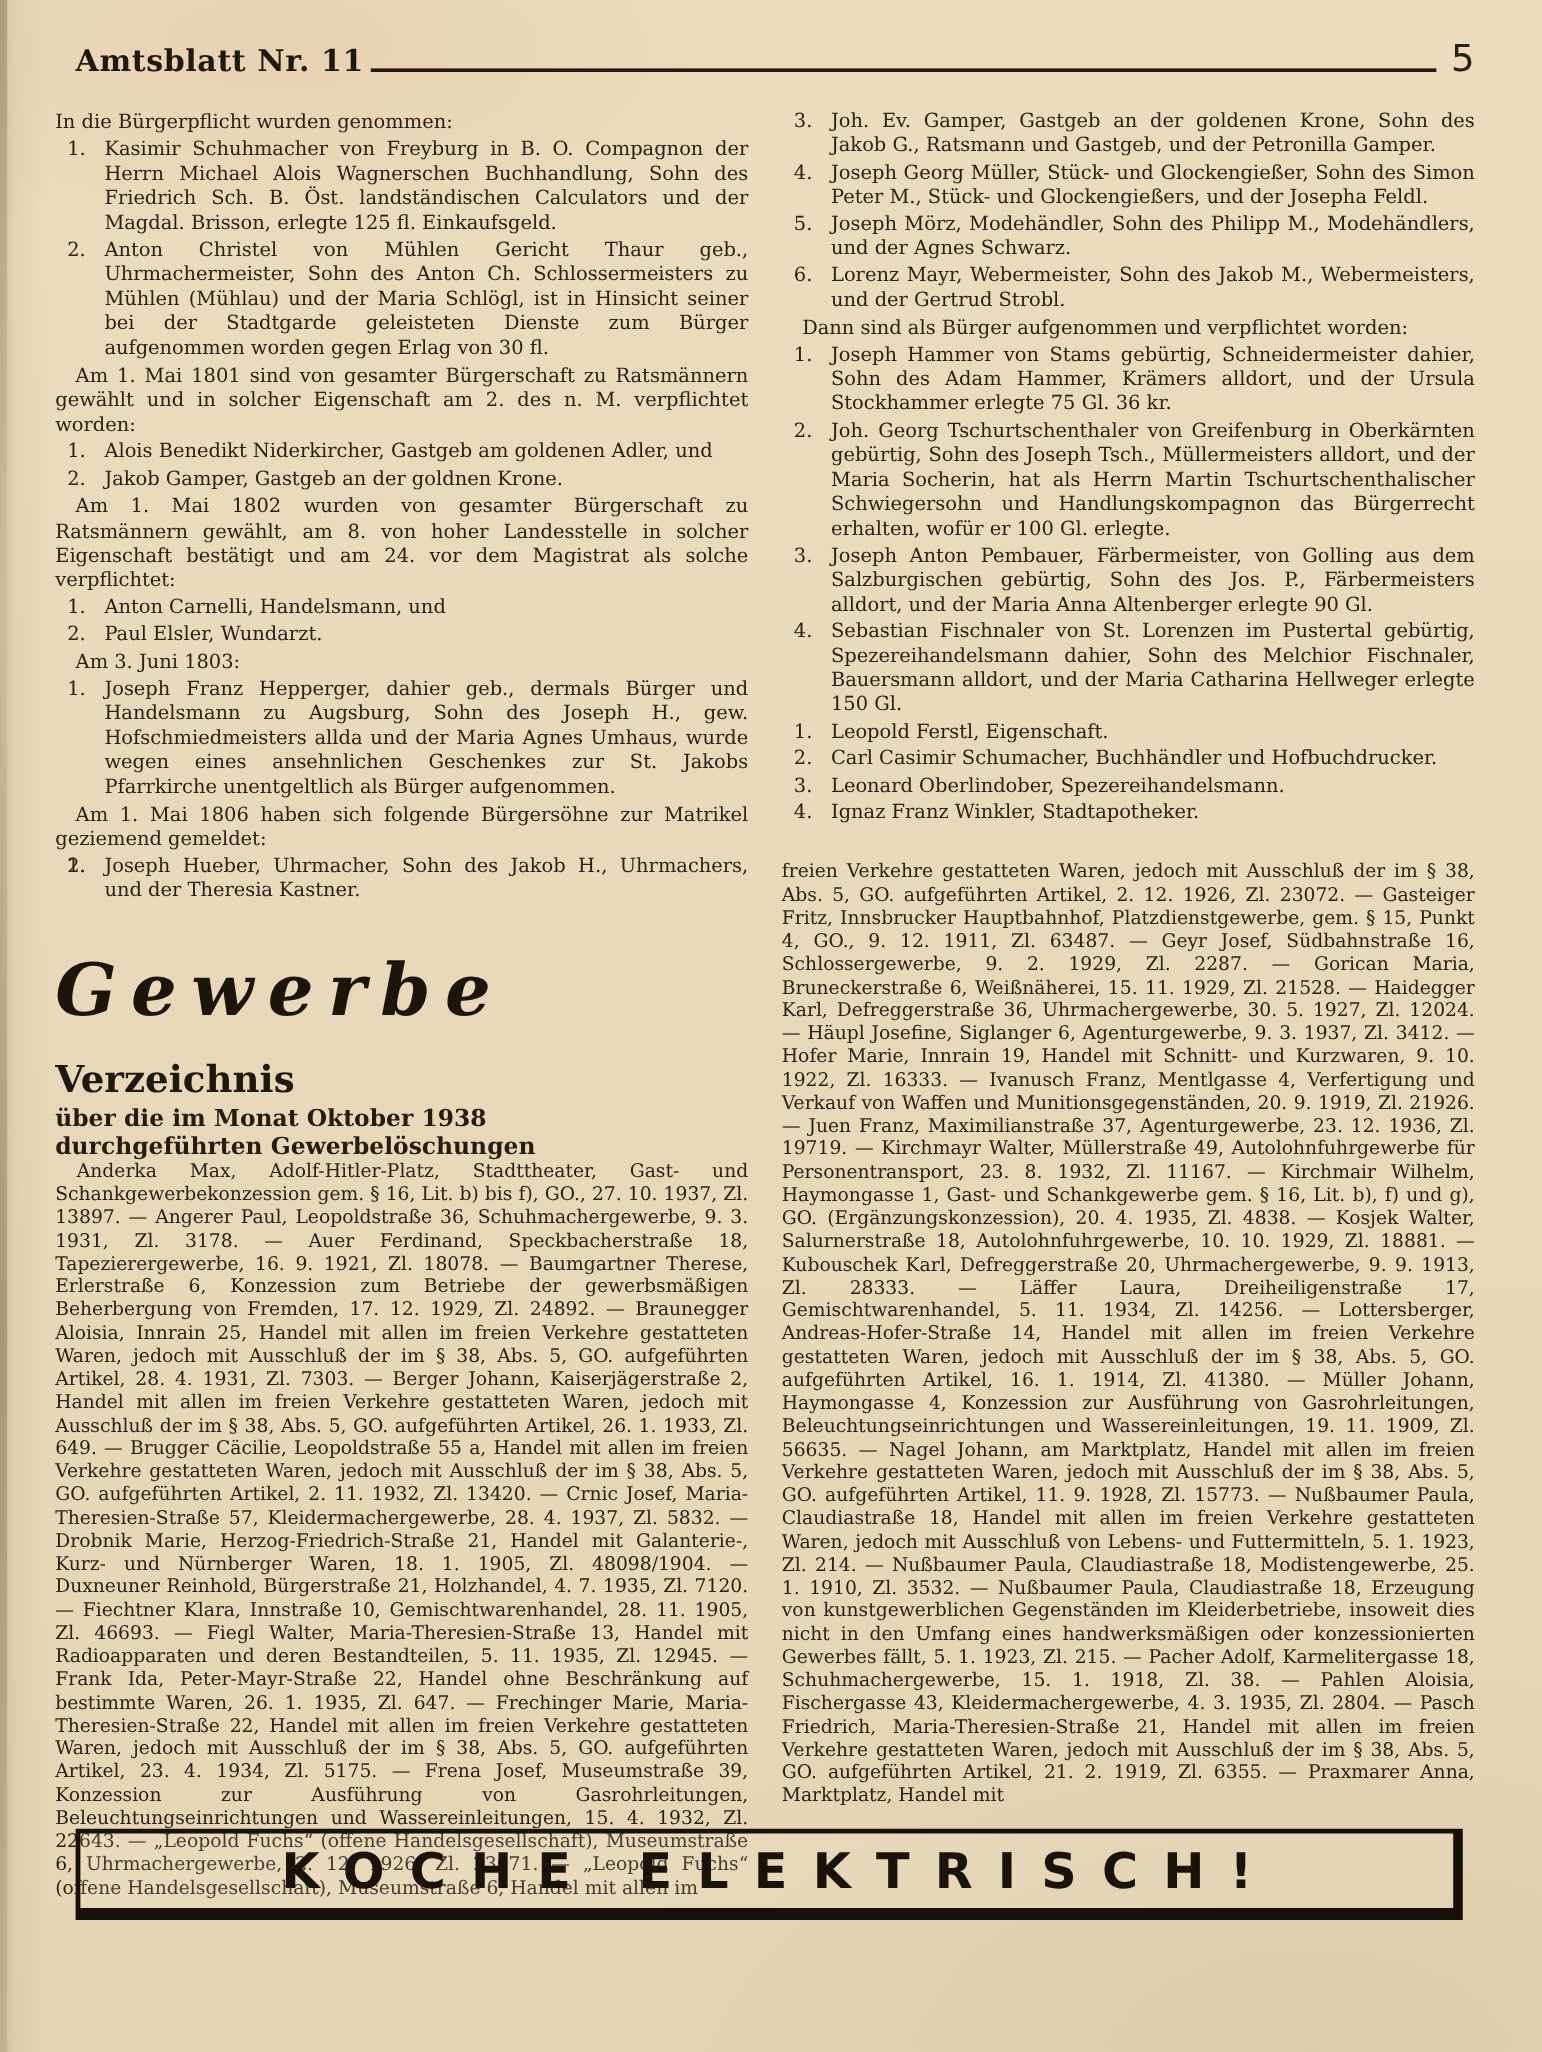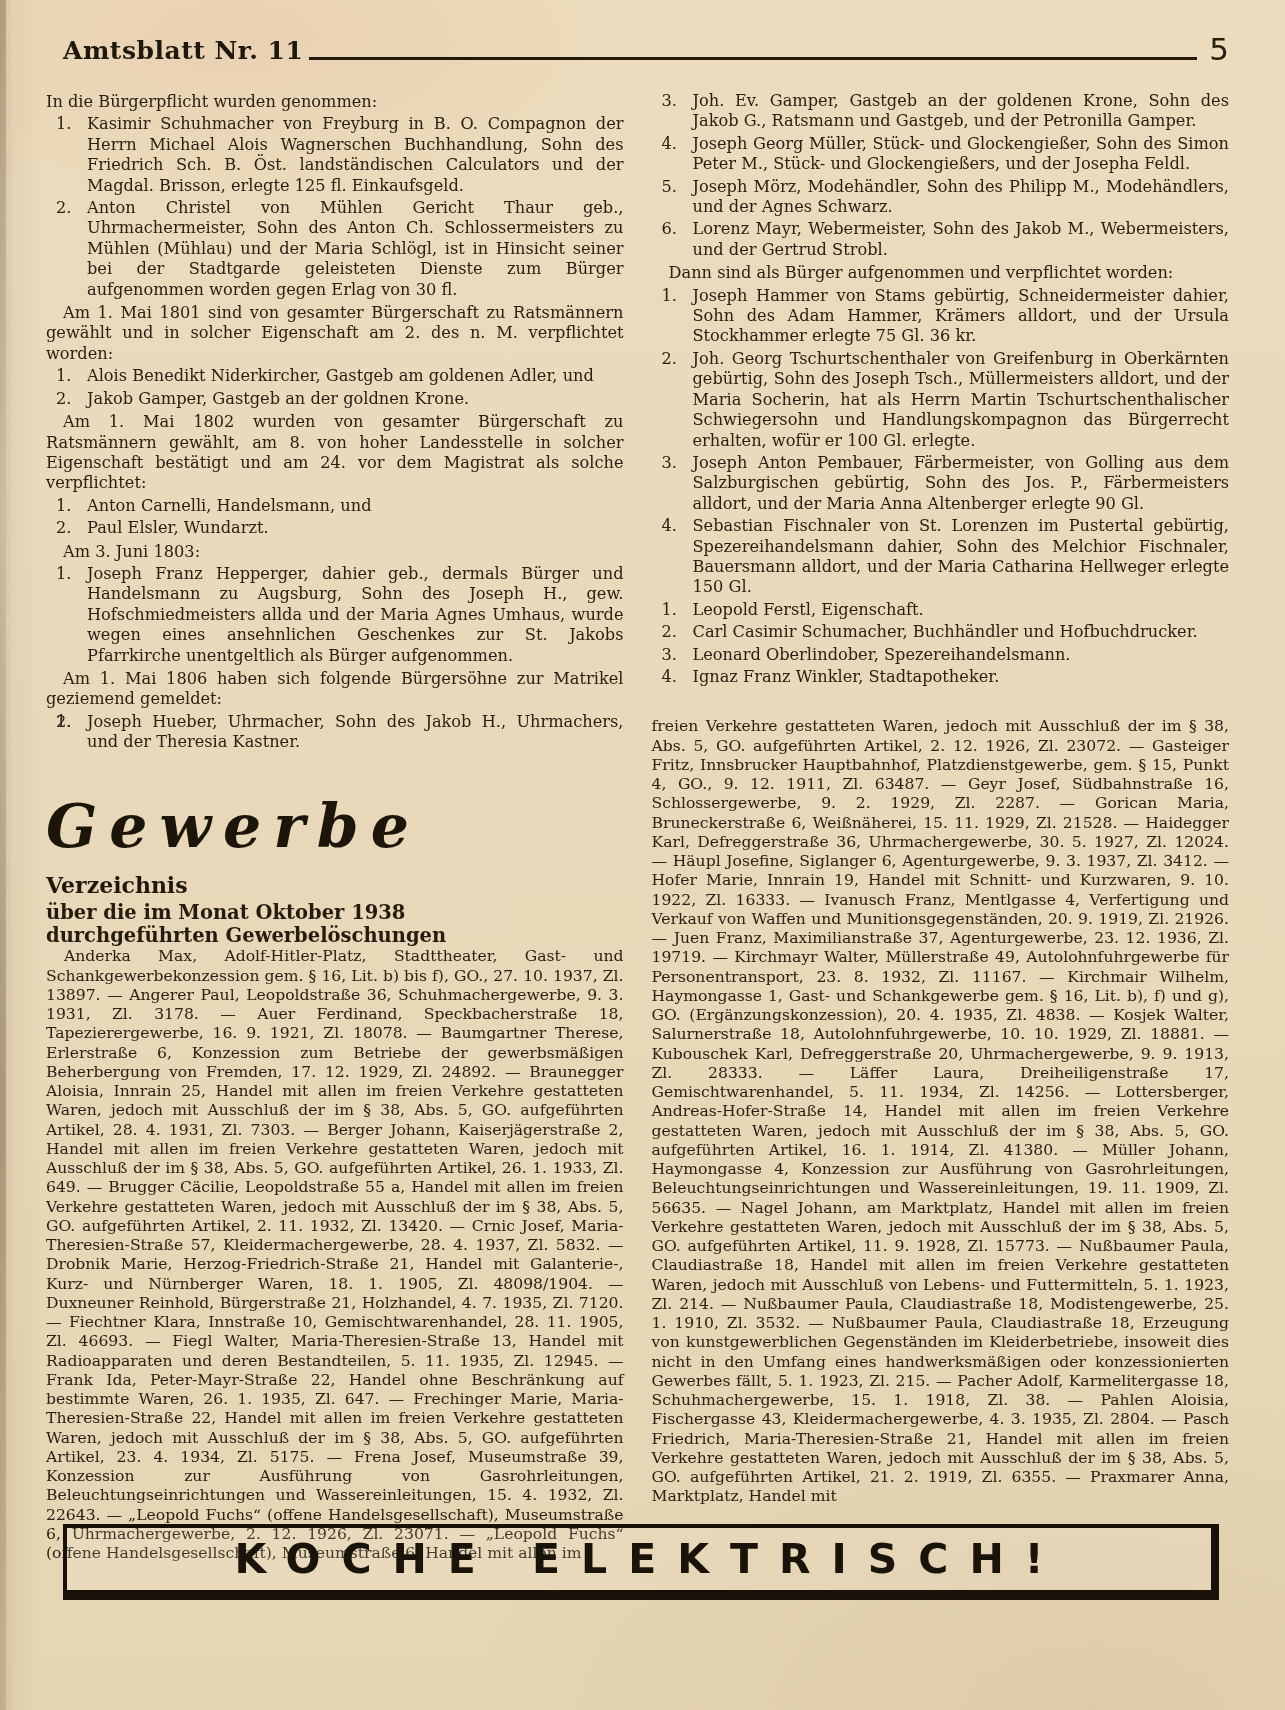--- a/index.html
+++ b/index.html
@@ -36,21 +36,21 @@
   .list { margin:2px 0 0 0; }
   .li { position:relative; padding-left:41px; font-size:16.2px; line-height:1.26; text-align:justify; margin-top:2px; }
   .li .num { position:absolute; left:10px; top:0; }
   
   .gewerbe-title {
     margin-top:42px;
     font-size:60px; font-weight:bold; letter-spacing:12px; line-height:1.05;
     color:#1c150a;
     font-style:italic;
   }
-  .verzeichnis-title { margin-top:16px; font-size:22px; font-weight:bold; color:#1f180c; line-height:1.05; }
+  .verzeichnis-title { margin-top:26px; font-size:31px; font-weight:bold; color:#1f180c; line-height:1.05; }
   .verzeichnis-subject { margin-top:4px; font-size:19.5px; font-weight:bold; line-height:1.2; color:#241c0e; max-width:520px; }
   .listing { font-size:15.6px; line-height:1.235; text-align:justify; text-indent:18px; }
   .listing.continuation { text-indent:0; margin-top:30px; }
   
   .banner {
     position:absolute; left:63px; right:66px; top:1524px; height:62px;
     border:4px solid #181109; border-right-width:8px; border-bottom-width:10px;
     display:flex; align-items:center; justify-content:center;
     background:rgba(255,250,235,0.12);
   }

